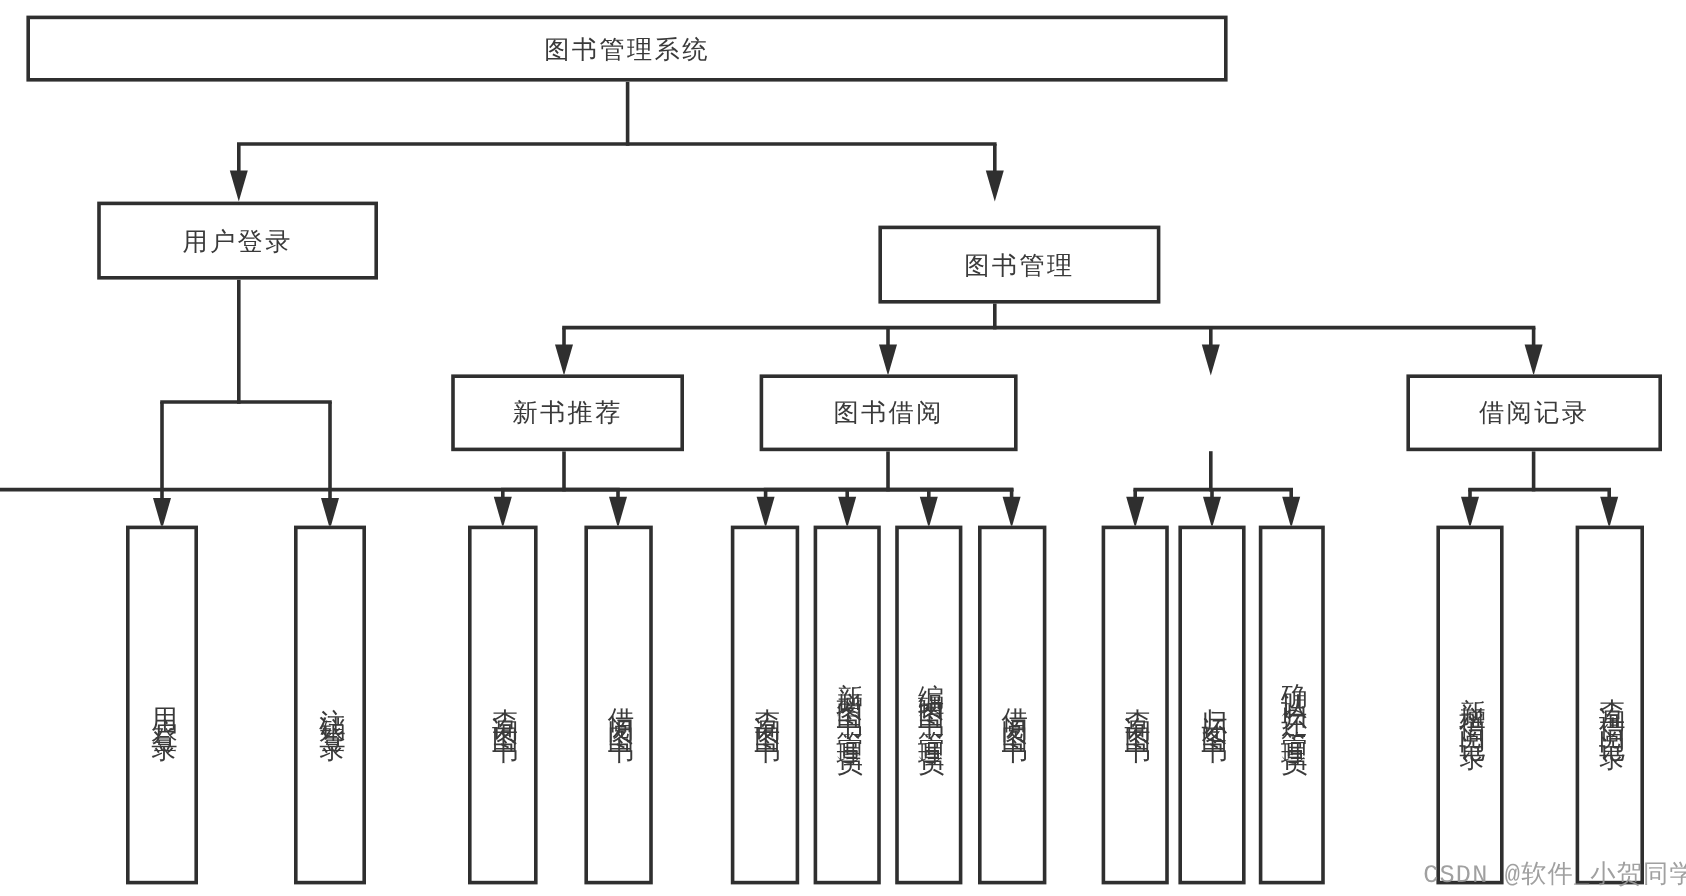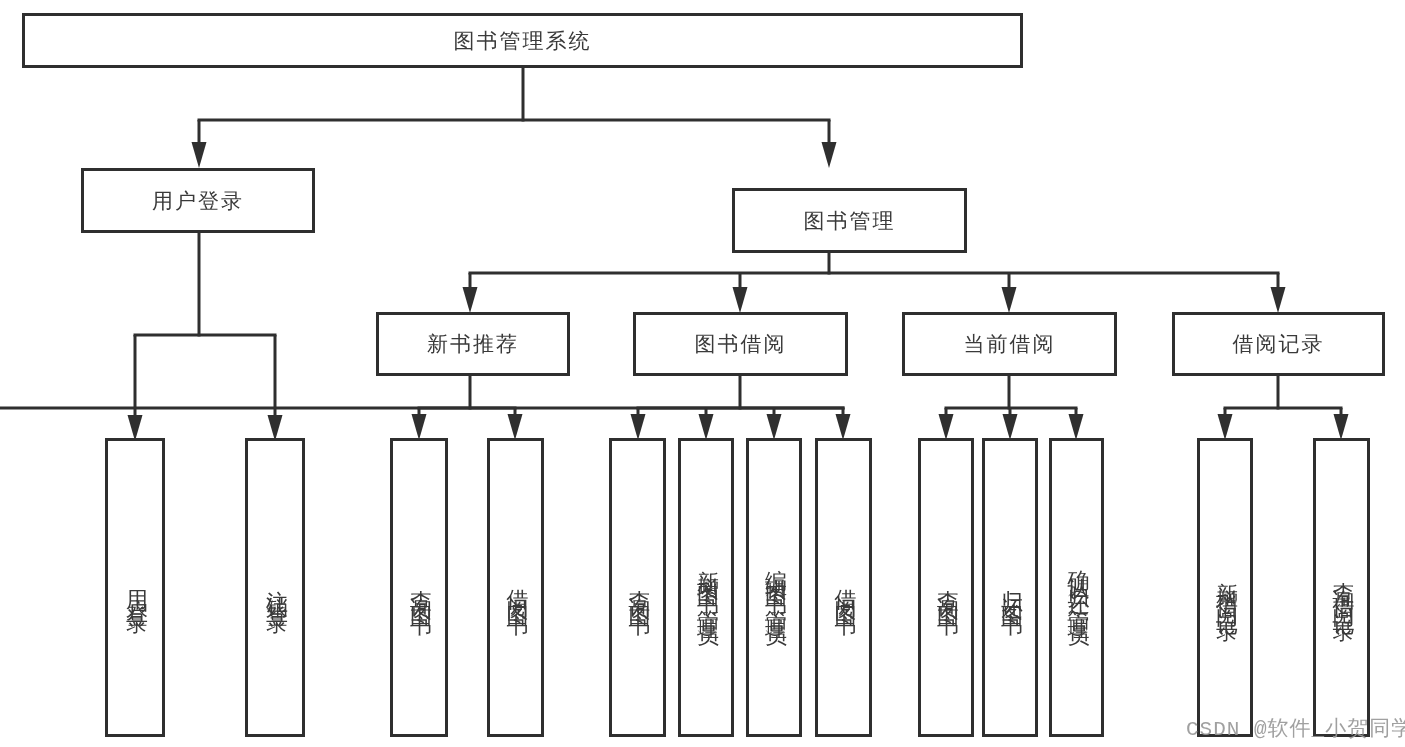--- a/index.html
+++ b/index.html
@@ -133,23 +133,20 @@
   <div class="node hbox" style="left:732px;top:168px;width:235px;height:65px;margin-top:20px;">
     <span>图书管理</span>
   </div>
 
   <div class="node hbox" style="left:363px;top:312px;width:194px;height:64px;margin-left:13px;">
     <span>新书推荐</span>
   </div>
   <div class="node hbox" style="left:633px;top:312px;width:215px;height:64px;">
     <span>图书借阅</span>
   </div>
-  <div class="node hbox" style="left:902px;top:312px;width:215px;height:64px;">
-    <span>当前借阅</span>
-  </div>
   <div class="node hbox" style="left:1172px;top:312px;width:213px;height:64px;">
     <span>借阅记录</span>
   </div>
 
   <div class="node vbox" style="left:105px;top:438px;width:60px;height:299px;">
     <span>用户登录</span>
   </div>
   <div class="node vbox" style="left:245px;top:438px;width:60px;height:299px;">
     <span>注销登录</span>
   </div>

